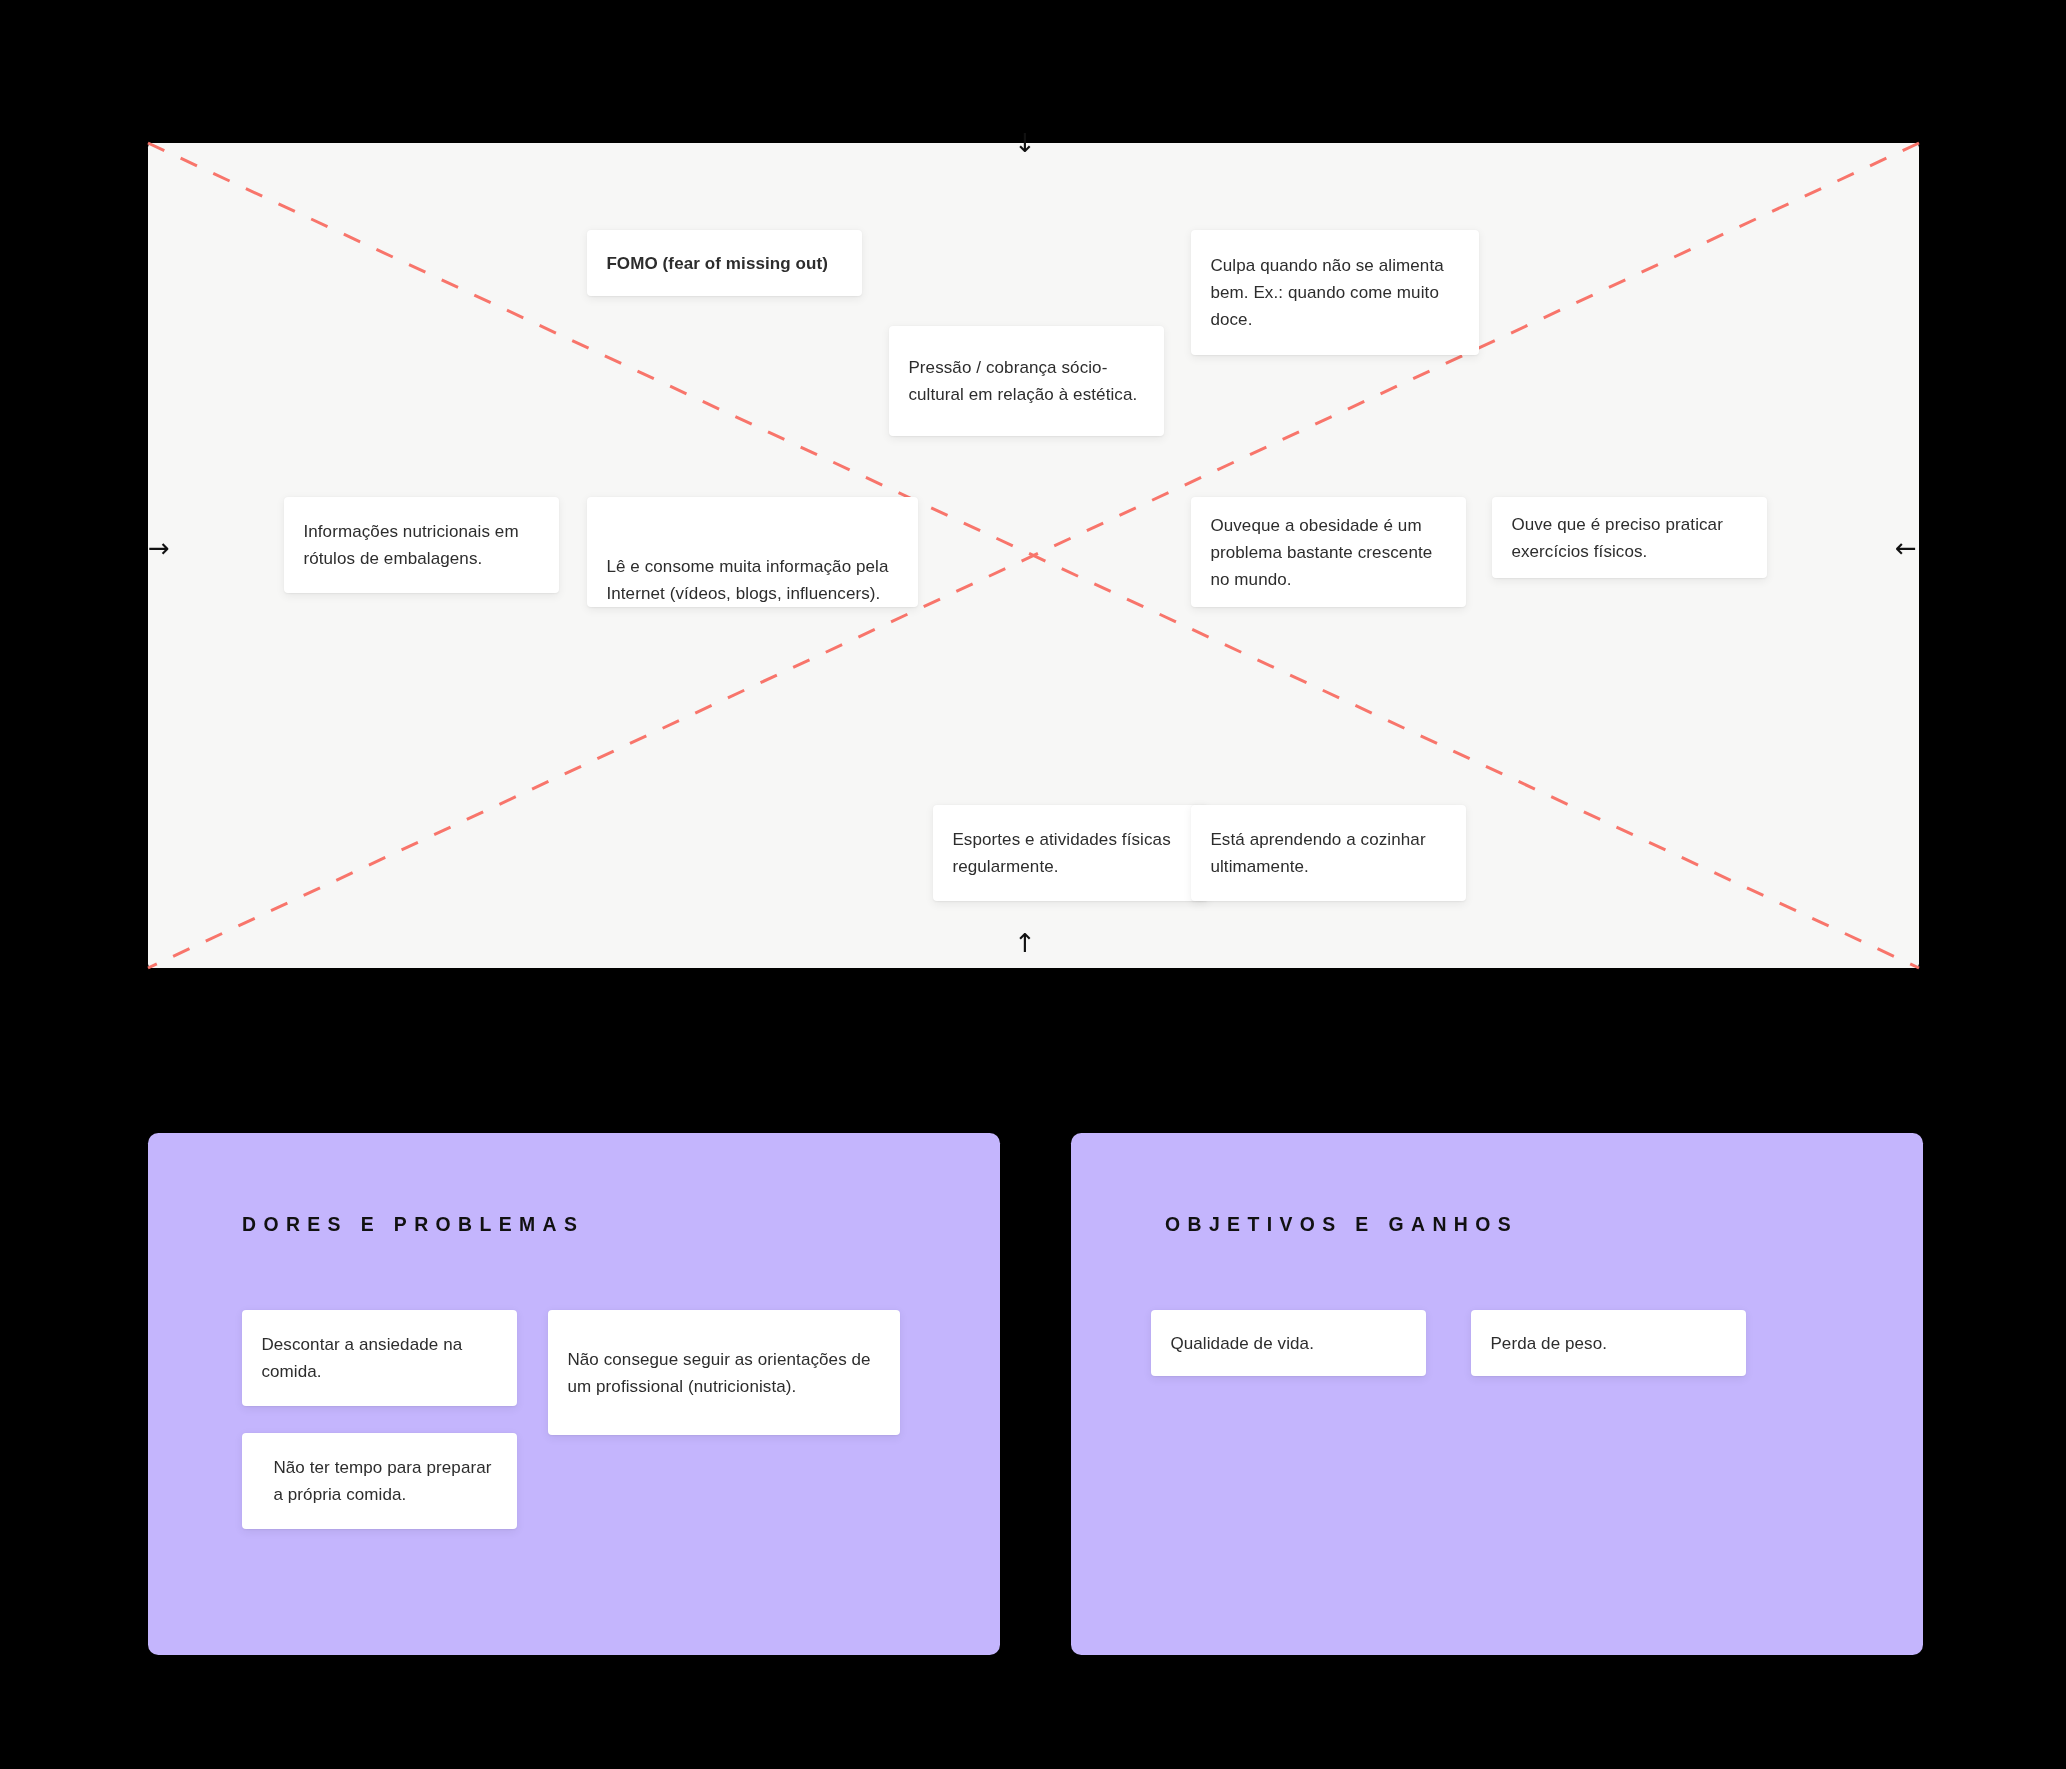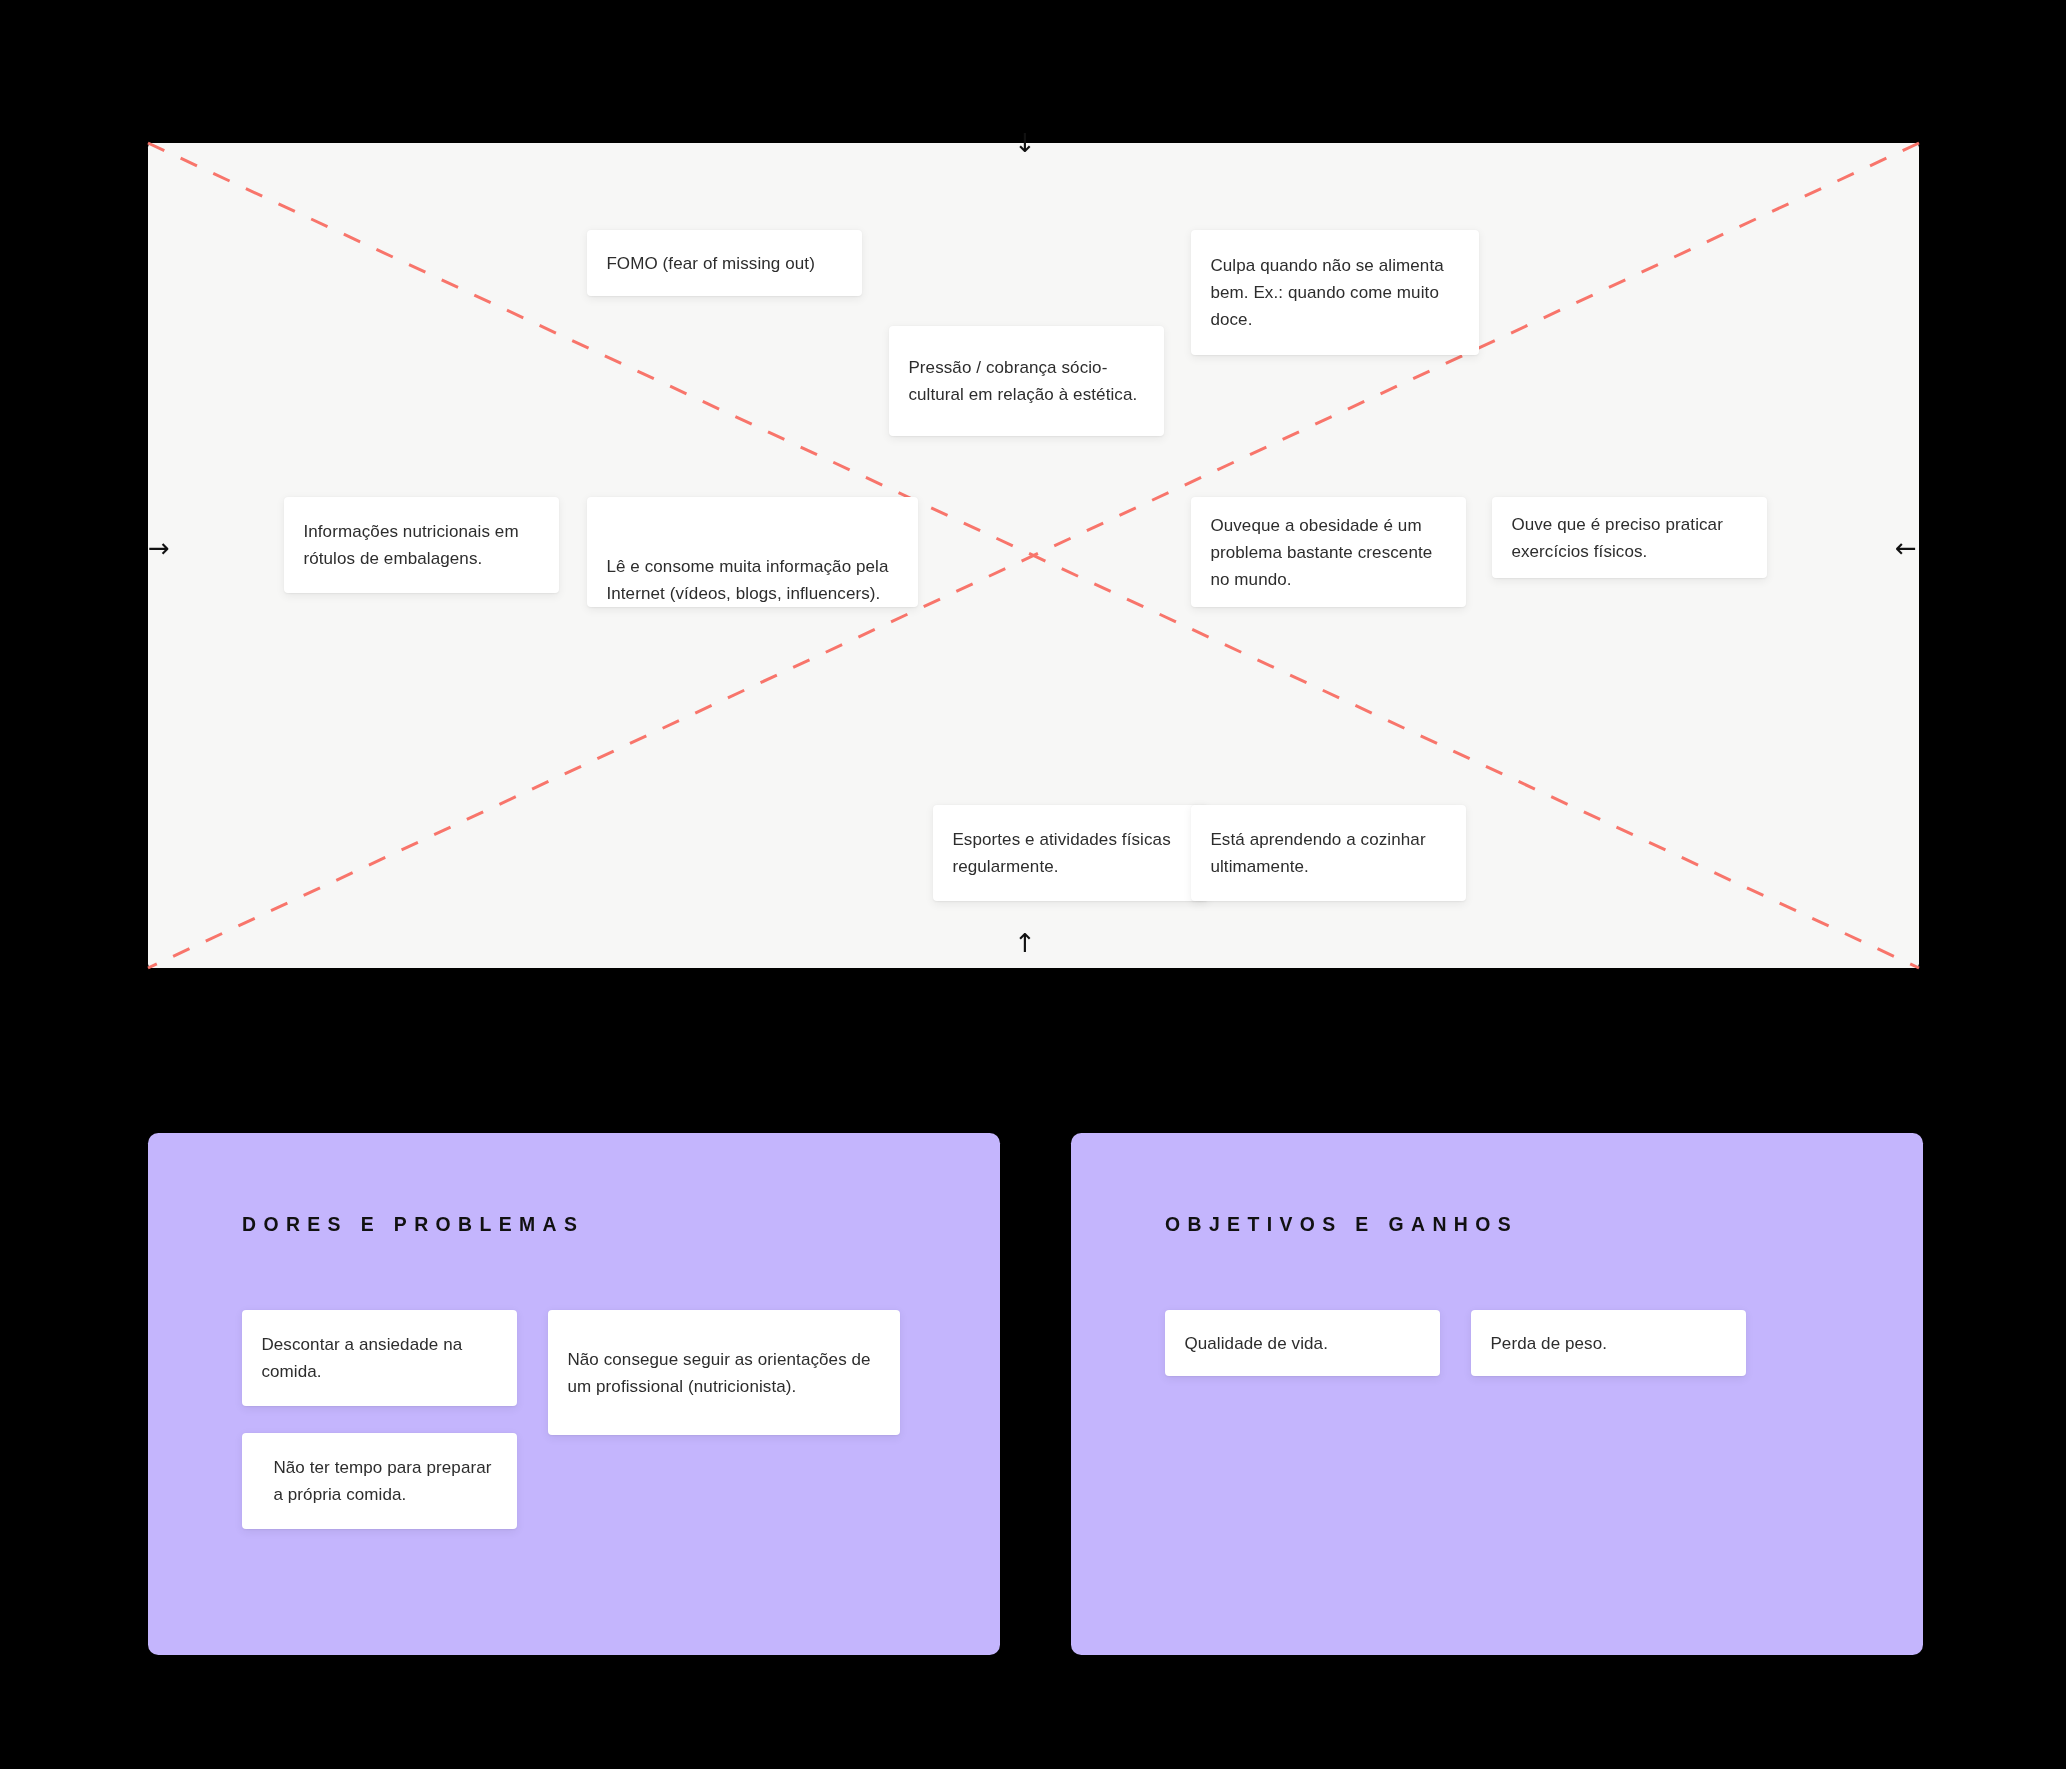--- a/index.html
+++ b/index.html
@@ -66,21 +66,21 @@
     font-size: 17px;
     line-height: 27px;
     color: #2d2d2d;
     letter-spacing: 0.1px;
     padding: 0 19.4px;
     width: 100%;
     box-sizing: border-box;
   }
 
   
-  .n-fomo    { left: 439px;  top: 87px; width: 275px;  height: 66px; }
+  .n-fomo    { left: 439px;  top: 87px; width: 275px;  height: 66px; font-weight: bold; }
   .n-ansie   { left: 741px; top: 87px; width: 275px;  height: 66px; }
   .n-culpa   { left: 1043px; top: 87px; width: 288px;  height: 125px; }
   .n-pressao { left: 741px; top: 183px; width: 275px;  height: 110px; }
   .n-info    { left: 136px;  top: 354px; width: 275px;  height: 96px; }
   .n-le      { left: 439px;  top: 354px; width: 331px;  height: 110px; align-items: flex-end; }
   .n-ouveque { left: 1043px; top: 354px; width: 275px;  height: 110px; }
   .n-ouve    { left: 1344px; top: 354px; width: 275px;  height: 81px; }
   .n-apps    { left: 439px;  top: 662px; width: 275px; height: 96px; }
   .n-esp     { left: 741px; top: 662px; width: 275px; height: 96px; margin-left: 44px; }
   .n-cozi    { left: 1043px; top: 662px; width: 275px; height: 96px; }
@@ -105,21 +105,21 @@
     font-weight: bold;
     letter-spacing: 7.4px;
     color: #111111;
     white-space: nowrap;
   }
 
   
   .d-desc  { left: 94px; top: 177px; width: 275px; height: 96px; }
   .d-nao   { left: 400px; top: 177px; width: 352px; height: 125px; }
   .d-tempo { left: 94px; top: 300px; width: 275px; height: 96px; padding-left: 12px; }
-  .o-qual  { left: 94px; top: 177px; width: 275px; height: 66px; }
+  .o-qual  { left: 80px; top: 177px; width: 275px; height: 66px; }
   .o-perda { left: 400px; top: 177px; width: 275px; height: 66px; }
 </style>
 </head>
 <body>
 
 <div id="top-panel">
 
   <svg class="diag" viewBox="0 0 3096 1443" preserveAspectRatio="none">
     <line x1="0" y1="0" x2="3096" y2="1443" stroke="#f8756b" stroke-width="3" stroke-dasharray="18 18" vector-effect="non-scaling-stroke"></line>
     <line x1="3096" y1="0" x2="0" y2="1443" stroke="#f8756b" stroke-width="3" stroke-dasharray="18 18" vector-effect="non-scaling-stroke"></line>

